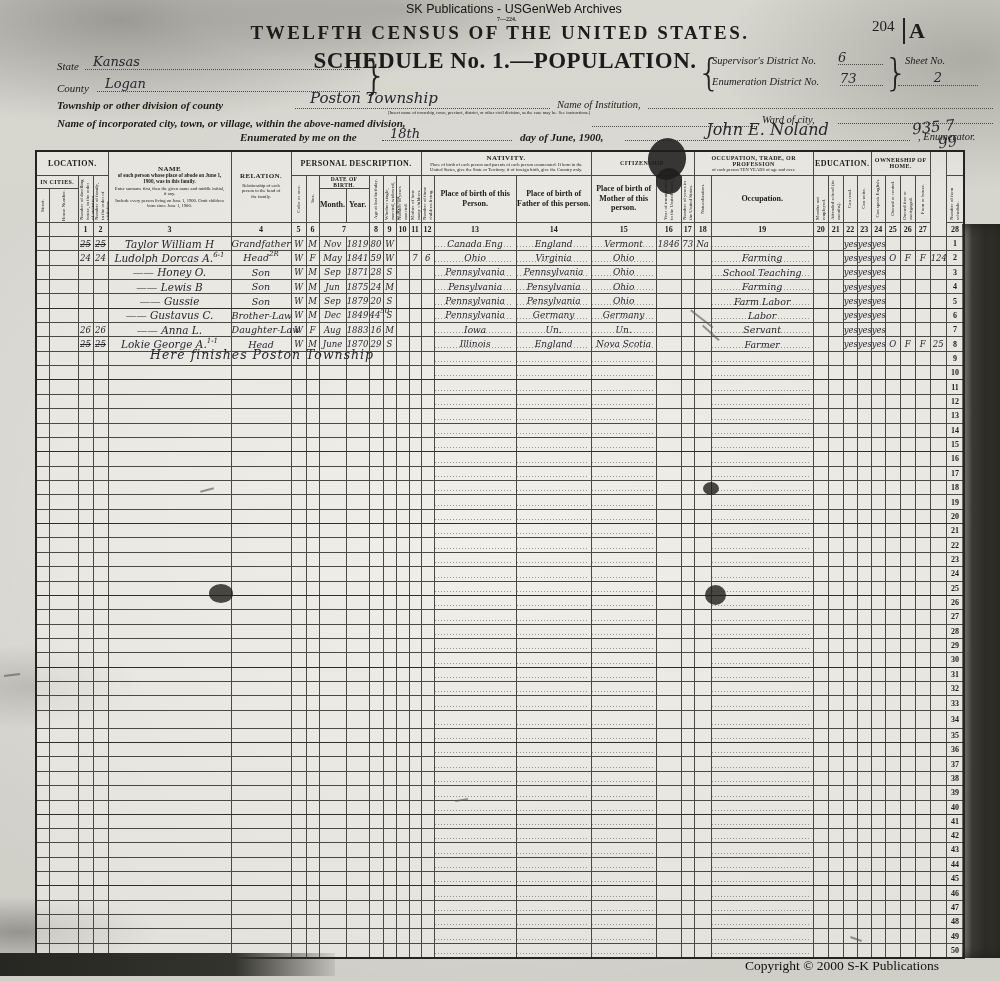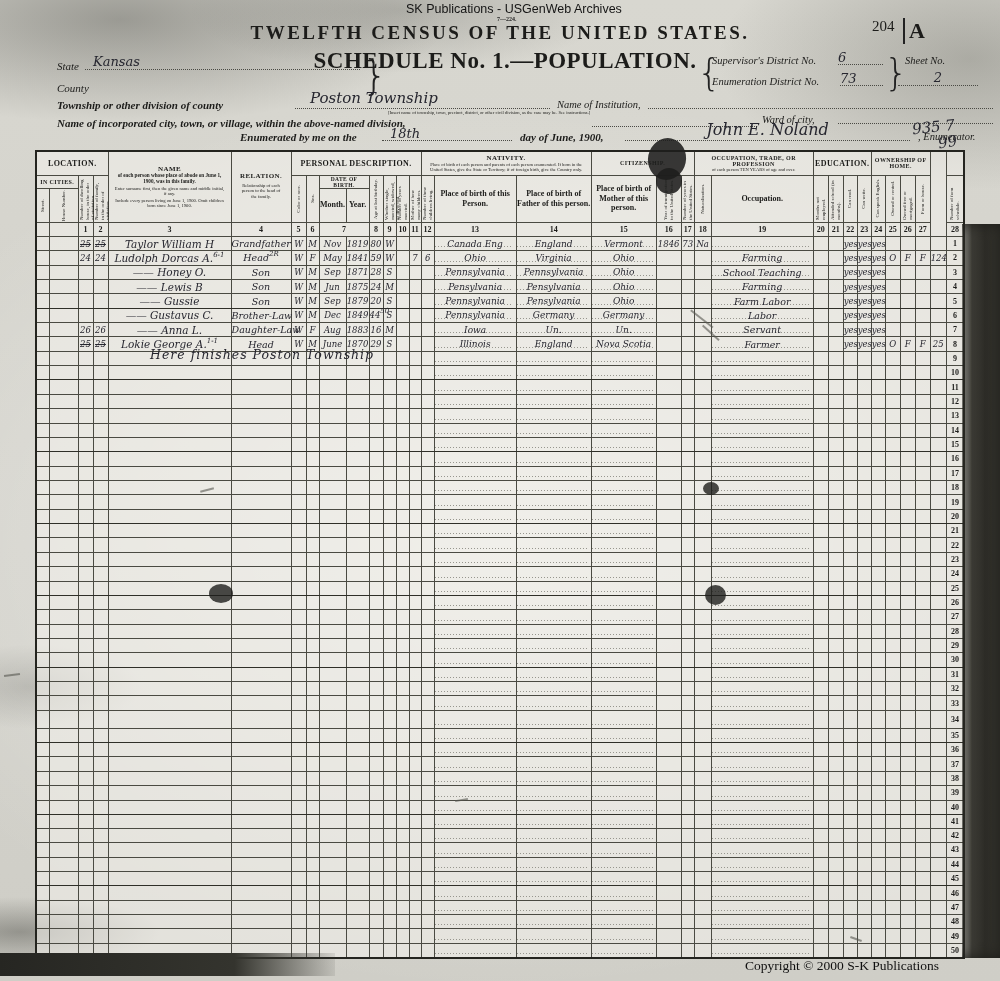--- a/index.html
+++ b/index.html
@@ -59,20 +59,21 @@
 
   <div class="abs" style="left:406px;top:2px;font-family:'Liberation Sans',sans-serif;font-size:12.5px;color:#141414;">SK Publications - USGenWeb Archives</div>
   <div class="abs" style="left:497px;top:16px;font-size:6px;font-weight:bold;color:#222;">7—224.</div>
   <div class="abs prt" style="left:0;top:22px;width:1000px;text-align:center;font-size:19px;font-weight:bold;letter-spacing:2.5px;">TWELFTH CENSUS OF THE UNITED STATES.</div>
   <div class="abs prt" style="left:872px;top:18px;font-size:15px;font-weight:normal;">204</div>
   <div class="abs prt" style="left:903px;top:18px;font-size:22px;font-weight:bold;border-left:2px solid #222;padding-left:4px;">A</div>
 
   <div class="abs it prt" style="left:57px;top:60px;font-size:11px;">State</div>
   <div class="abs dots" style="left:85px;top:52px;width:275px;height:17px;"><span class="hw" style="font-size:13px;margin-left:8px;">Kansas</span></div>
   <div class="abs it prt" style="left:57px;top:82px;font-size:11px;">County</div>
+  <div class="abs dots" style="left:97px;top:74px;width:263px;height:17px;"><span class="hw" style="font-size:13px;margin-left:8px;">Logan</span></div>
   <div class="abs brace" style="left:362px;top:52px;font-size:40px;">}</div>
 
   <div class="abs prt" style="left:300px;top:48px;width:410px;text-align:center;font-size:23px;font-weight:bold;letter-spacing:.5px;">SCHEDULE No. 1.—POPULATION.</div>
 
   <div class="abs brace" style="left:697px;top:50px;font-size:38px;">{</div>
   <div class="abs it prt" style="left:712px;top:55px;font-size:10.5px;">Supervisor's District No.</div>
   <div class="abs dots" style="left:838px;top:48px;width:45px;height:16px;"><span class="hw" style="font-size:13px;">6</span></div>
   <div class="abs it prt" style="left:712px;top:76px;font-size:10.5px;">Enumeration District No.</div>
   <div class="abs dots" style="left:840px;top:69px;width:43px;height:16px;"><span class="hw" style="font-size:13px;">73</span></div>
   <div class="abs brace" style="left:884px;top:50px;font-size:38px;">}</div>

